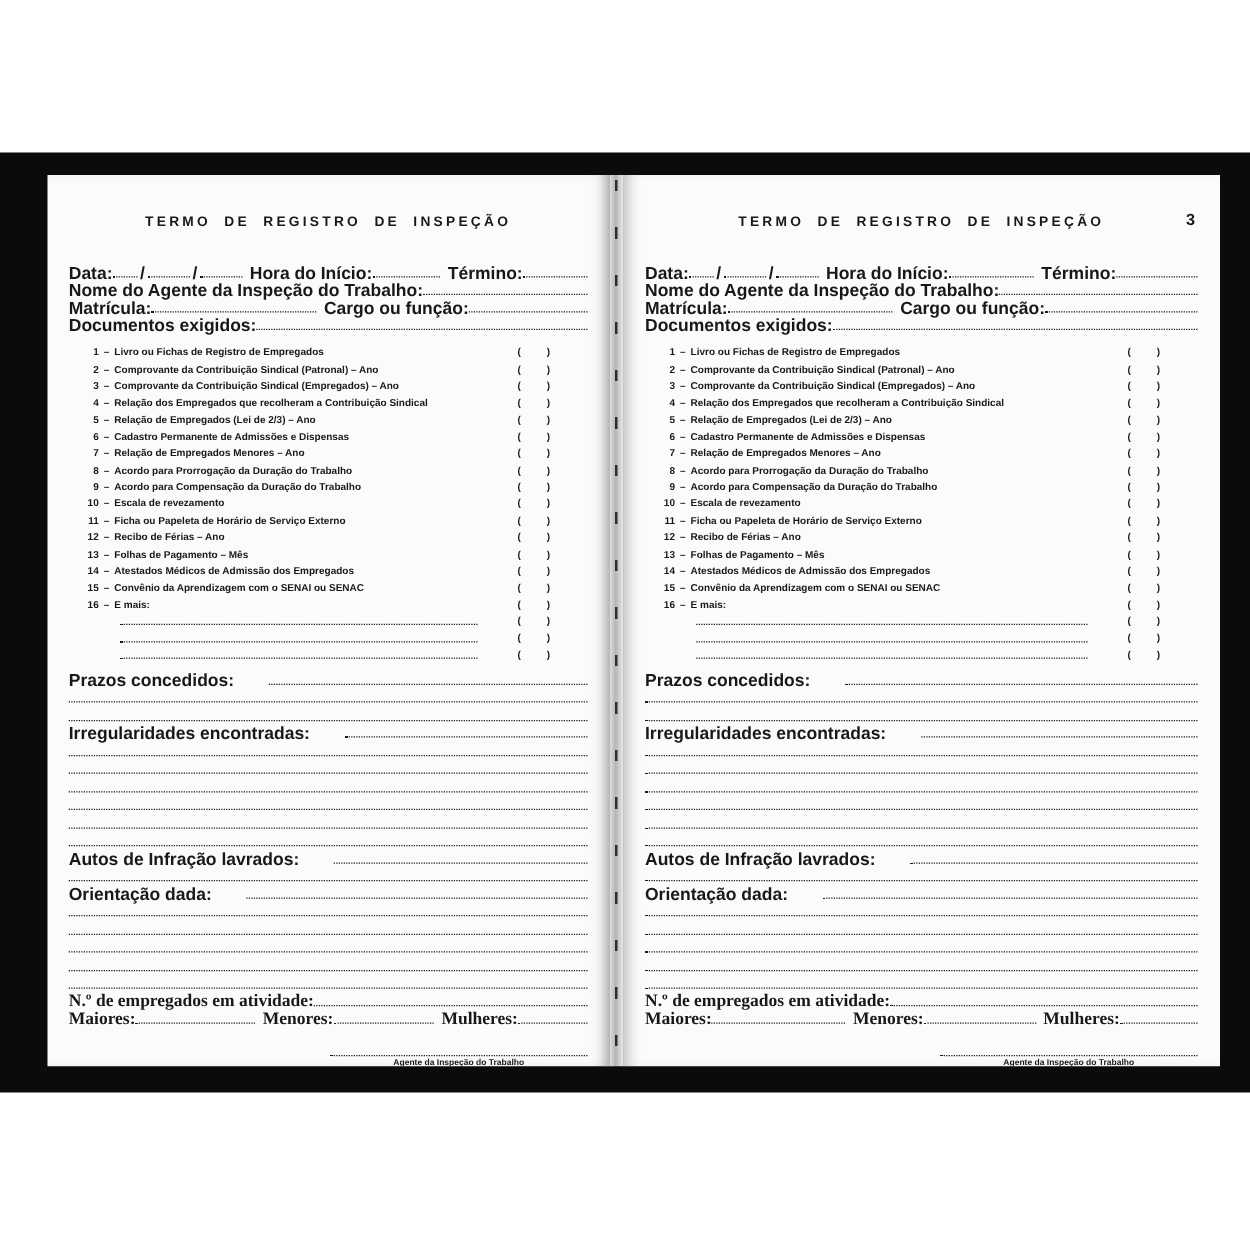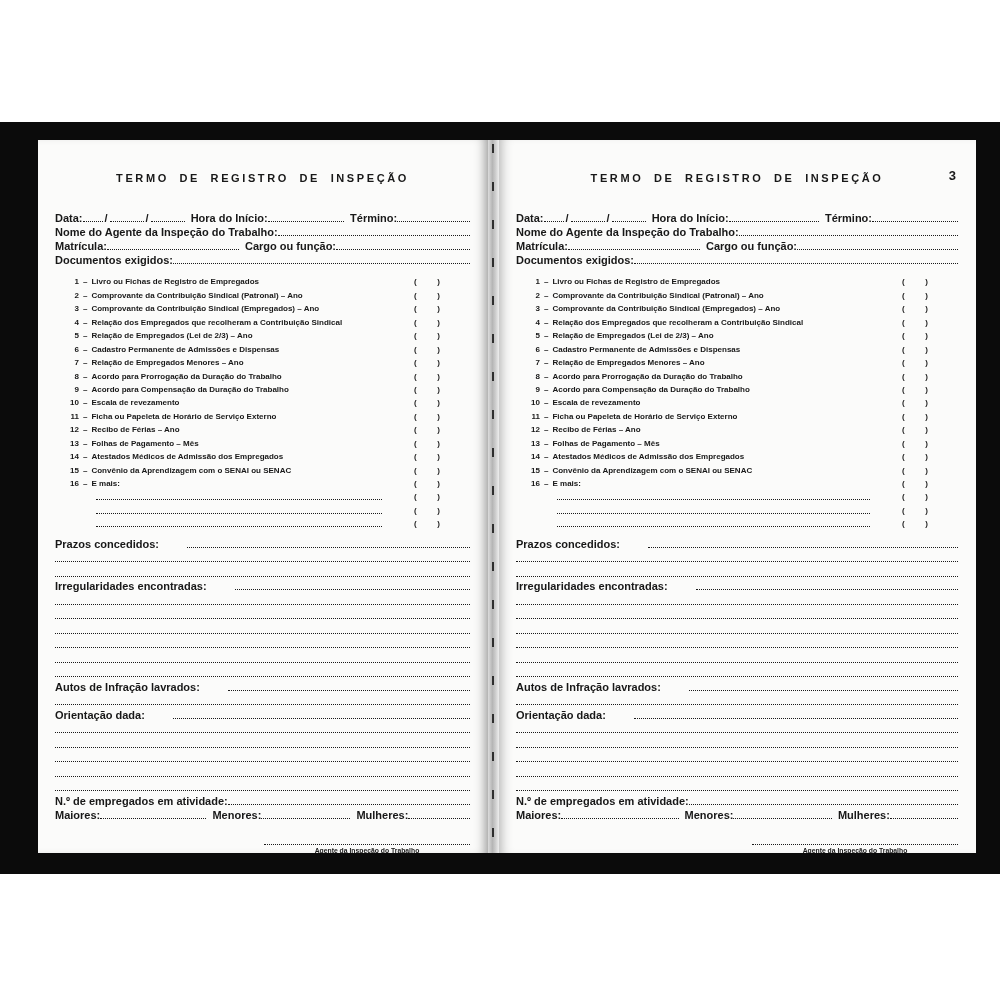--- a/index.html
+++ b/index.html
@@ -13,21 +13,21 @@
   .page.right{width:477px;box-shadow:inset 10px 0 12px -8px rgba(0,0,0,.30);}
   .gutter{width:11px;height:713px;position:relative;
           background:linear-gradient(90deg,#dcdcdc 0%,#b5b5b5 40%,#cfcfcf 70%,#eeeeee 100%);}
   .stitch{position:absolute;left:4px;top:4px;width:2px;height:calc(100% - 8px);
           background:repeating-linear-gradient(180deg,#2e2e2e 0 9px,transparent 9px 38px);}
 
   .title{margin:32px 0 0 0;text-align:center;font-size:11px;font-weight:bold;
          letter-spacing:2.6px;word-spacing:5px;white-space:nowrap;}
   .page-number{position:absolute;top:28px;right:20px;font-size:13px;font-weight:bold;}
 
-  .row{display:flex;align-items:flex-end;height:14px;font-size:11px;line-height:11px;}
+  .row{display:flex;align-items:flex-end;height:14px;font-size:14px;line-height:11px;}
   .lbl{white-space:nowrap;font-weight:bold;}
   .gap{margin-left:6px;}
   .sl{margin:0 2px;}
   .ld{border-bottom:1px dotted #1b1b1b;margin-bottom:2px;min-width:8px;}
   .wA{width:20px}.wB{width:34px}.wM{width:132px}
   .fA{flex:1.05}.fB{flex:1}.f1{flex:1}
   .g1{flex:1.55}.g2{flex:1.3}.g3{flex:0.9}
 
   .hdr{margin-top:26px;}
   .checklist{margin-top:8px;}
@@ -38,21 +38,21 @@
   .sp{flex:1;}
   .cb{width:26px;display:flex;justify-content:space-between;margin-right:30px;margin-left:8px;
       font-weight:bold;}
   .crow.extra .xlead{flex:1;margin-left:41px;margin-right:24px;border-bottom:1px dotted #1b1b1b;
       margin-bottom:2px;}
 
   .sections{margin-top:7px;}
   .slrow{height:13.5px;gap:28px;}
   .blank{height:11.5px;margin-bottom:2px;border-bottom:1px dotted #1b1b1b;}
 
-  .foot1,.foot2{height:14px;}
+  .foot1,.foot2{height:14px;font-family:Liberation Serif, serif;}
   .sig{width:206px;margin-left:auto;margin-top:12px;}
   .sigline{height:11px;border-bottom:1.5px dotted #1b1b1b;}
   .siglabel{text-align:center;font-size:6.8px;margin-top:2px;font-weight:bold;white-space:nowrap;}
 </style>
 </head>
 <body>
 
 <div class="canvas">
   <div class="book">
     <div class="spread" id="spread">

